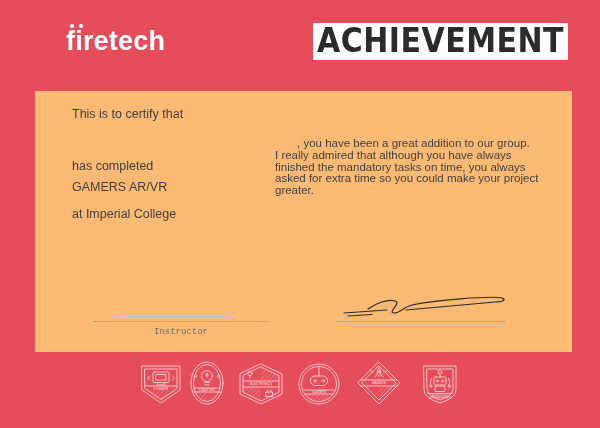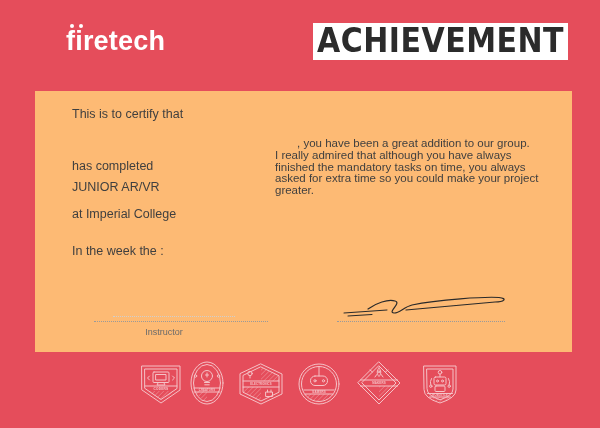--- a/index.html
+++ b/index.html
@@ -29,21 +29,21 @@
   .message{position:absolute;left:240px;width:295px;color:#3F3F3F;font-size:11.5px;
            line-height:11.8px;white-space:pre-wrap;}
   .par1{top:47px;text-indent:22px;}
   .par2{top:130px;}
 
   .sig-line{position:absolute;top:230px;border-bottom:1px dotted #9a9a9a;}
   .sig-line.instructor{left:59px;width:174px;}
   .sig-line.director{left:302px;width:168px;}
   .faint-sig{position:absolute;left:78px;top:225px;width:122px;border-bottom:1px dotted #cfcfcf;}
   .sig-label{position:absolute;top:236px;color:#6A6A6A;font-size:9px;text-align:center;}
-  .sig-label.instructor{left:42px;width:174px;}
+  .sig-label.instructor{left:59px;width:174px;font-family:Liberation Mono, monospace;}
   .sig-label.director{left:302px;width:168px;}
   .signature-svg{position:absolute;left:303px;top:194px;}
 
   
   .badge{position:absolute;}
   .badge svg{display:block;}
   .badge [stroke]{fill:none;stroke:#F5C2C7;stroke-width:1;stroke-linejoin:round;stroke-linecap:round;}
   .badge .hatched{fill:url(#hatch);stroke:none;}
   .badge text{fill:#F5C2C7;font-family:"Liberation Sans",sans-serif;font-weight:bold;
               text-anchor:middle;letter-spacing:0.2px;}
@@ -74,23 +74,22 @@
       </span>
     <span>firetech</span>
   </div>
   <div class="banner">
     <span>ACHIEVEMENT</span>
   </div>
 
   <div class="panel">
     <div class="line l-certify">This is to certify that</div>
     <div class="line l-completed">has completed</div>
-    <div class="line l-course">JUNIOR AR/VR</div>
+    <div class="line l-course">GAMERS AR/VR</div>
     <div class="line l-location">at Imperial College</div>
-    <div class="line l-week">In the week the :</div>
 
     <div class="message par1">, you have been a great addition to our group.
 I really admired that although you have always
 finished the mandatory tasks on time, you always
 asked for extra time so you could make your project
 greater.</div>
 
     <svg class="signature-svg" width="180" height="36" viewBox="0 0 180 36">
       <g fill="none" stroke="#2a2a2a" stroke-width="1.2" stroke-linecap="round">
         <path d="M30 24 C38 18 50 14 57 16 C64 18 49 27 56 28 C61 28.5 66 22 74 20 C100 14.5 148 11.5 161 12.5 C170 13.5 166 17 157 17 L68 25"></path>

